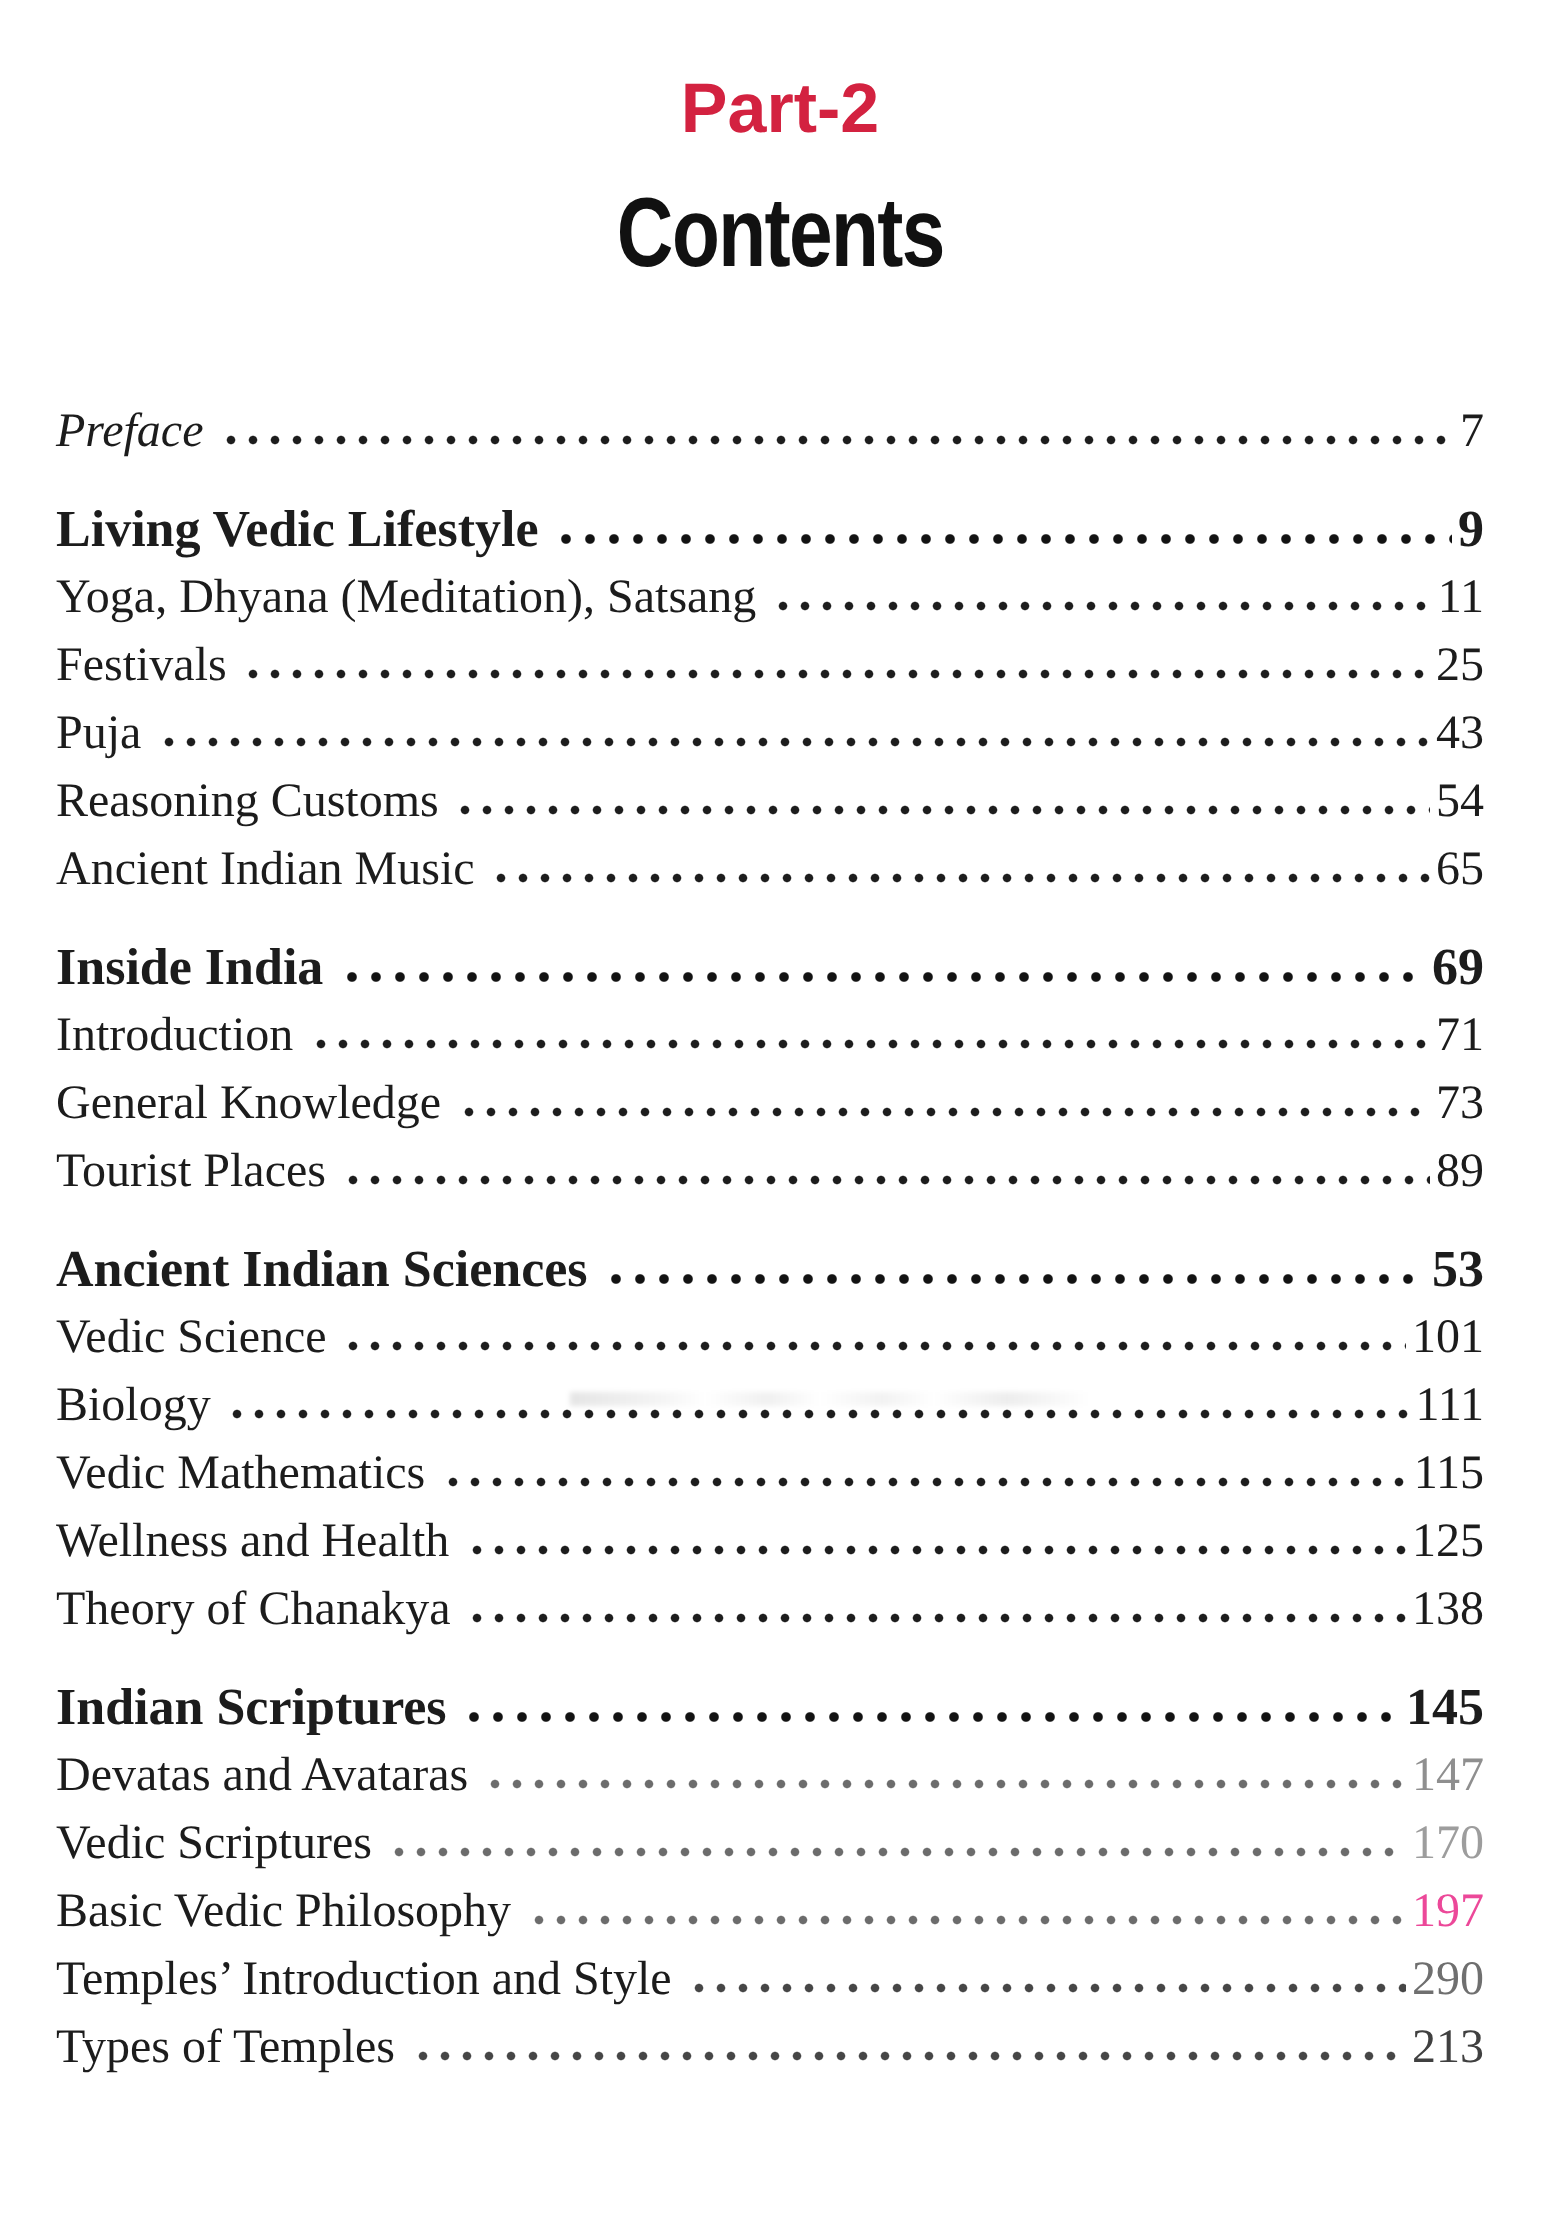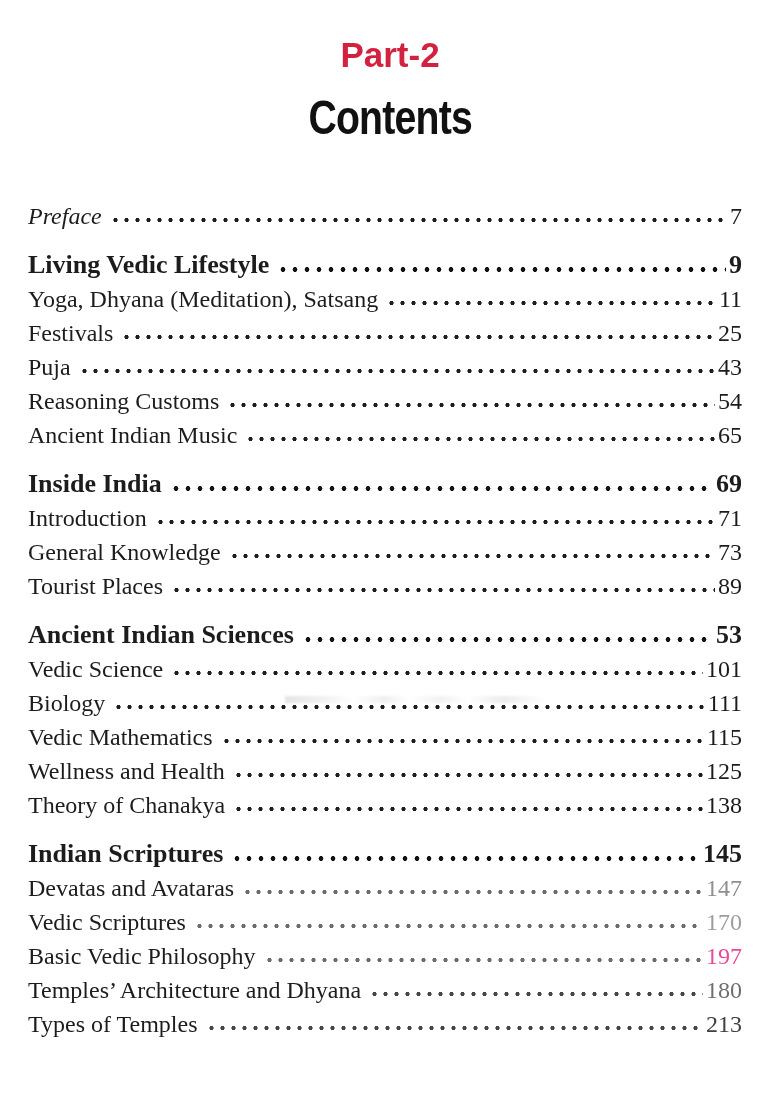--- a/index.html
+++ b/index.html
@@ -220,23 +220,23 @@
     <span class="lbl">Vedic Scriptures</span>
     <span class="leader"></span>
     <span class="pg" style="color: rgb(157, 157, 157);">170</span>
   </div>
       <div class="row fade-light">
     <span class="lbl">Basic Vedic Philosophy</span>
     <span class="leader"></span>
     <span class="pg" style="color: #ec4899;">197</span>
   </div>
       <div class="row fade-medium">
-    <span class="lbl">Temples’ Architecture and Dhyana</span>
-    <span class="leader"></span>
-    <span class="pg" style="color: rgb(111, 111, 111);">180</span>
+    <span class="lbl">Temples’ Introduction and Style</span>
+    <span class="leader"></span>
+    <span class="pg" style="color: rgb(111, 111, 111);">290</span>
   </div>
       <div class="row fade-medium">
     <span class="lbl">Types of Temples</span>
     <span class="leader"></span>
     <span class="pg" style="color: #404040;">213</span>
   </div>
     </nav>
 </div>
 
 </body></html>

